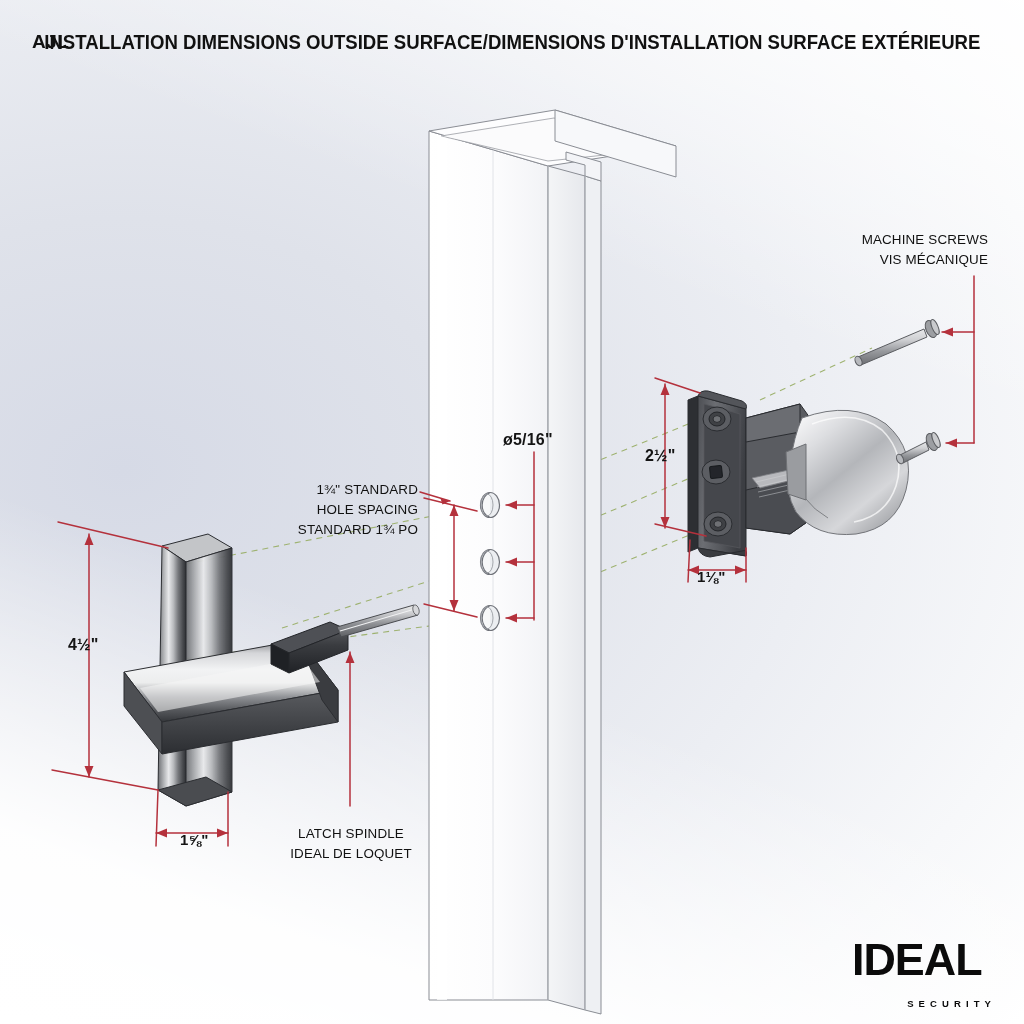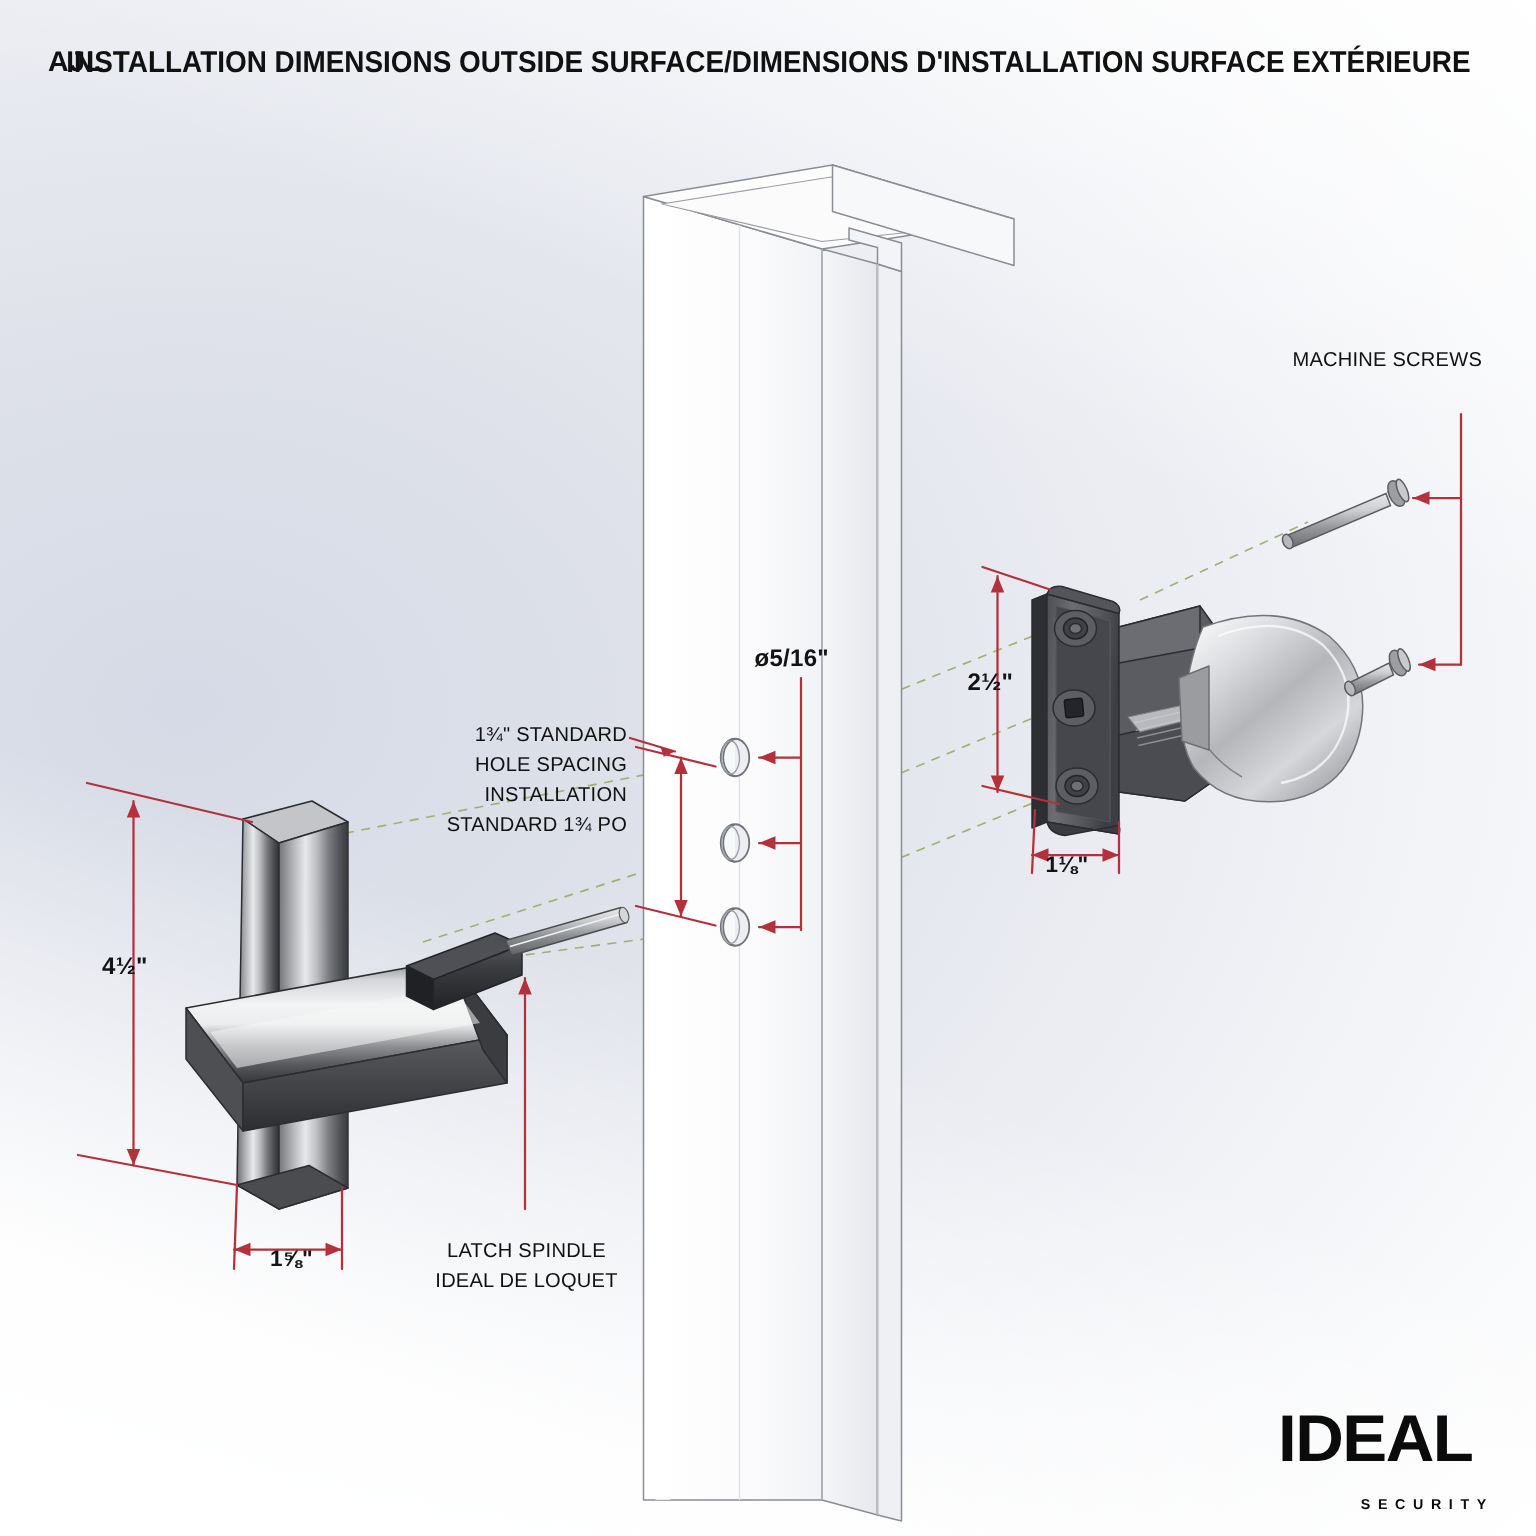--- a/index.html
+++ b/index.html
@@ -358,26 +358,26 @@
       <g>
         <path d="M350 806 L350 652"></path>
         <path d="M350 652 l-4.5 11 l9 0 Z" fill="#b4313c" stroke="none"></path>
       </g>
     </g>
   </svg>
 
   <div class="anno r" style="left:150px;top:480px;width:268px;">
     <div>1¾" STANDARD</div>
     <div>HOLE SPACING</div>
-    <div>INSTALLATION</div>
     <div>STANDARD 1¾ PO</div>
   </div>
 
   <div class="anno r" style="left:760px;top:230px;width:228px;">
     <div>MACHINE SCREWS</div>
+    <div>VIS MÉCANIQUE</div>
   </div>
 
   <div class="anno c" style="left:258px;top:812px;width:186px;margin-top:12px;">
     <div>LATCH SPINDLE</div>
     <div>IDEAL DE LOQUET</div>
   </div>
 
   <div class="dim" style="left:503px;top:431px;">ø5/16"</div>
 
   <div class="dim" style="left:68px;top:636px;">4½"</div>

